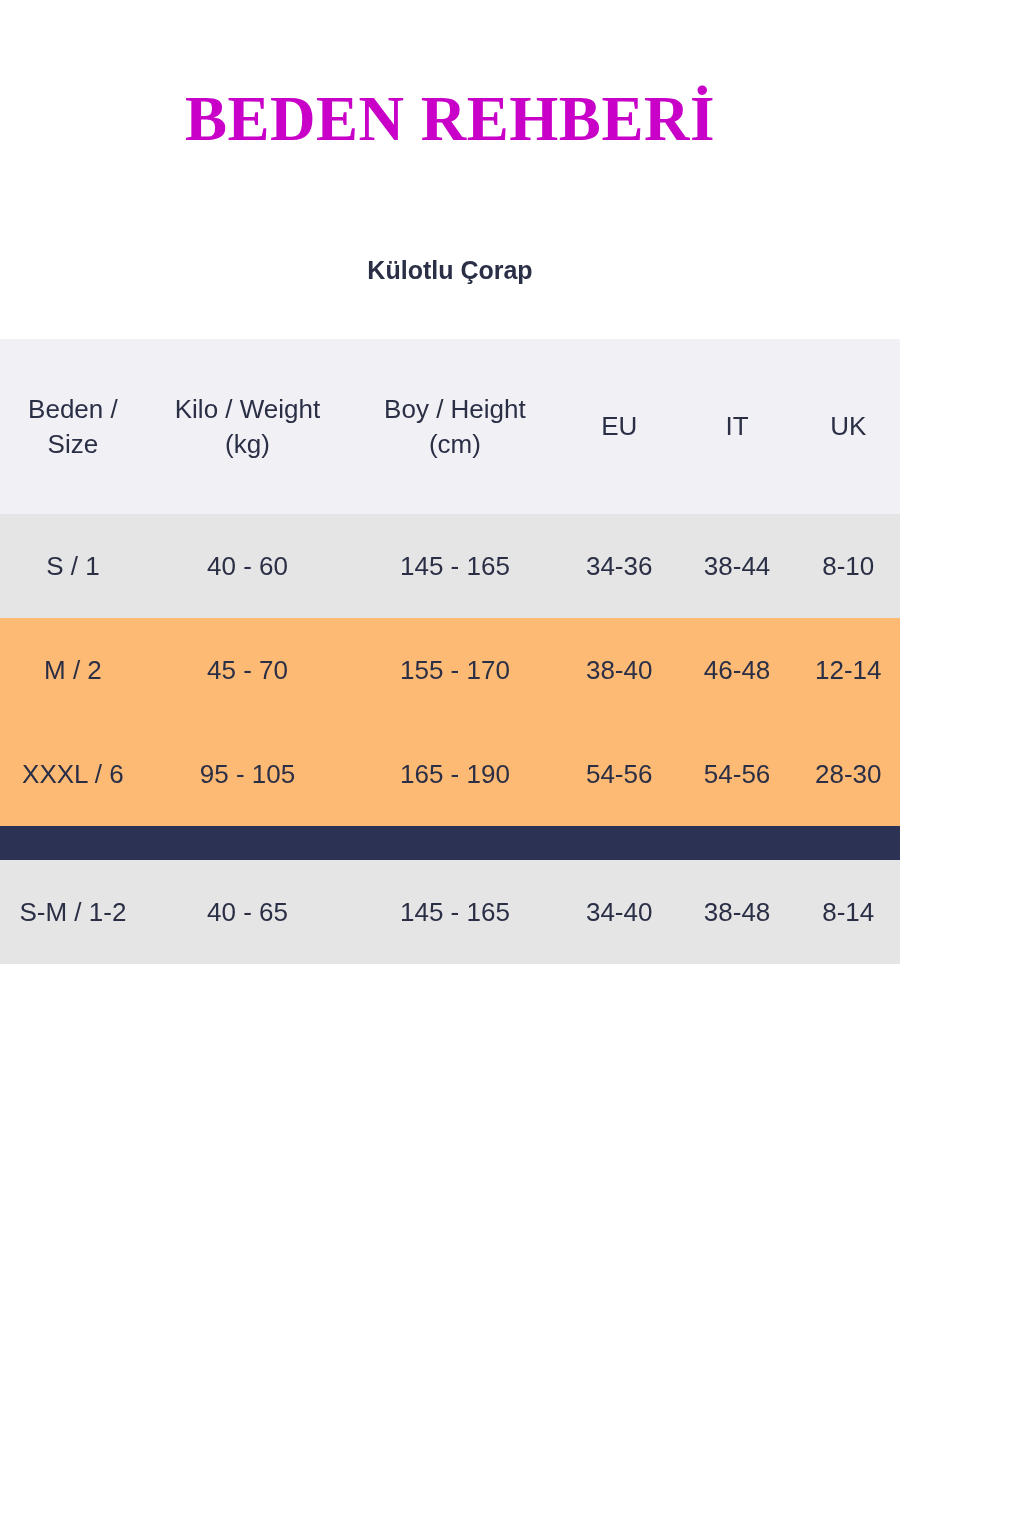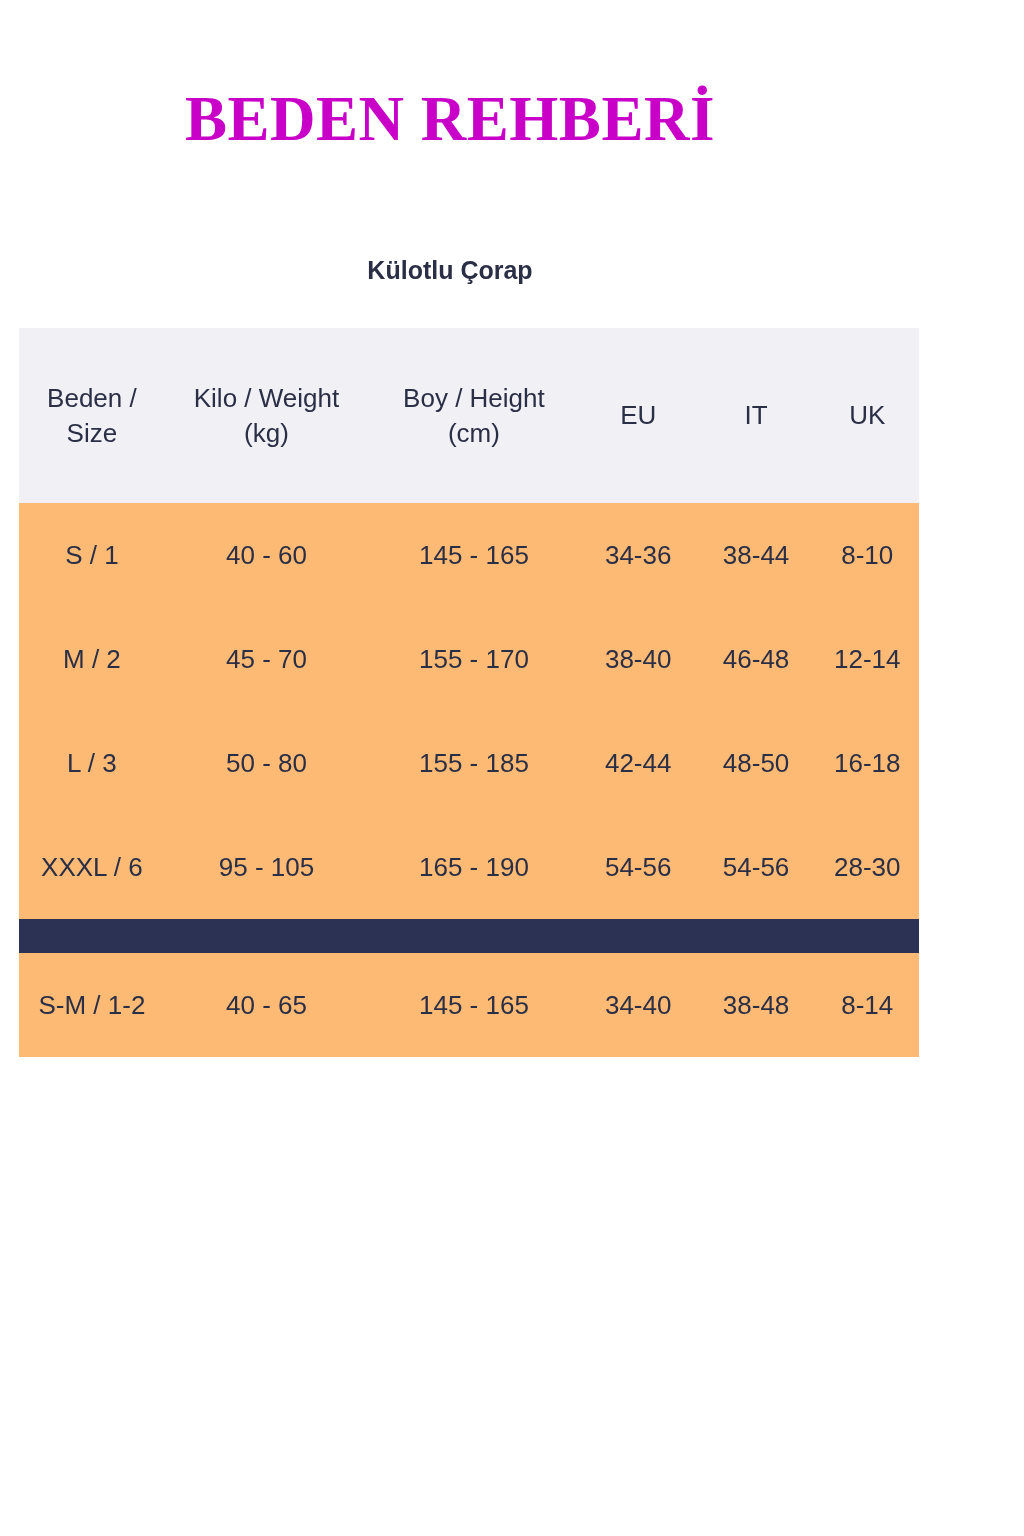--- a/index.html
+++ b/index.html
@@ -40,23 +40,22 @@
     text-align: center;
     font-family: "Liberation Sans", sans-serif;
     font-weight: bold;
     font-size: 25px;
     color: #2b2f46;
     margin: 10px;
     padding-top: 95px;
   }
 
   .table-wrap {
-    margin-top: 43px;
+    margin-top: 54px;
     width: 100%;
-    padding-left: 19px;
   }
 
   table.size-table {
     border-collapse: collapse;
     width: 100%;
     table-layout: fixed;
   }
 
   table.size-table th,
   table.size-table td {
@@ -78,21 +77,21 @@
     font-size: 27px;
     line-height: 1.33;
     font-weight: normal;
   }
 
   tbody tr {
     height: 104px;
   }
 
   tbody tr.row-light {
-    background: #fdba74;
+    background: #e5e5e5;
   }
   tbody tr.row-shade {
     background: #fdba74;
   }
 
   tr.divider-row {
     background: #2b3254;
     height: 34px;
   }
   tr.divider-row td {
@@ -169,28 +168,20 @@
 
         <tr class="row-shade">
           <td>M / 2</td>
           <td>45 - 70</td>
           <td>155 - 170</td>
           <td>38-40</td>
           <td>46-48</td>
           <td>12-14</td>
         </tr>
 
-        <tr class="row-light">
-          <td>L / 3</td>
-          <td>50 - 80</td>
-          <td>155 - 185</td>
-          <td>42-44</td>
-          <td>48-50</td>
-          <td>16-18</td>
-        </tr>
 
 
 
         <tr class="row-shade">
           <td>XXXL / 6</td>
           <td>95 - 105</td>
           <td>165 - 190</td>
           <td>54-56</td>
           <td>54-56</td>
           <td>28-30</td>

